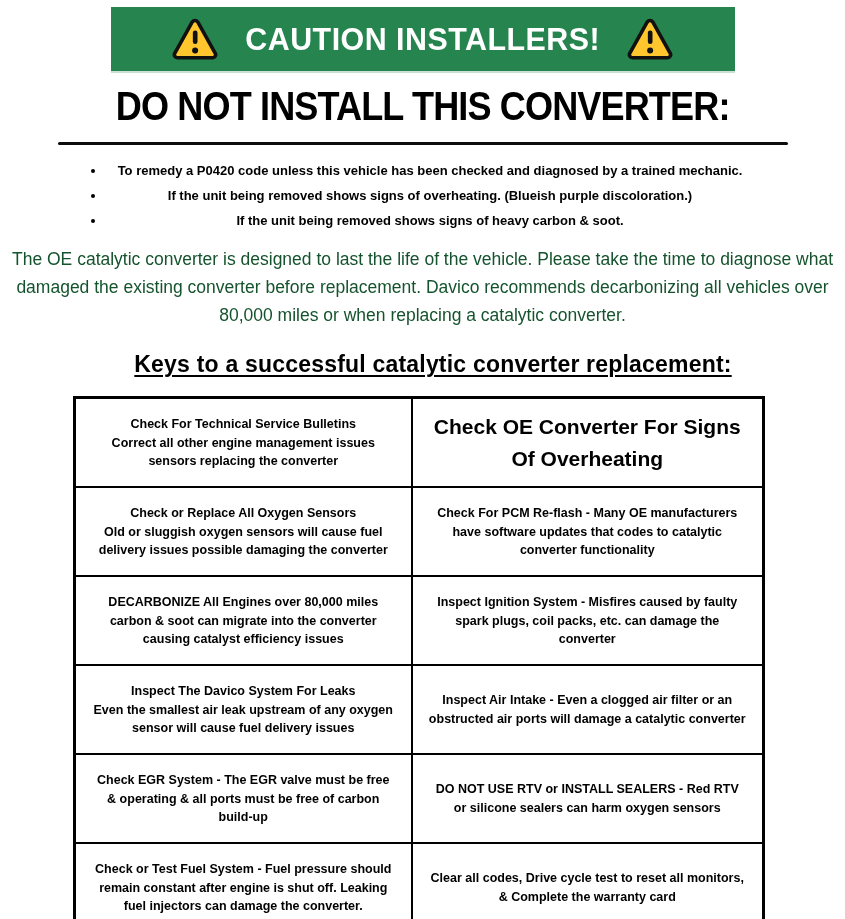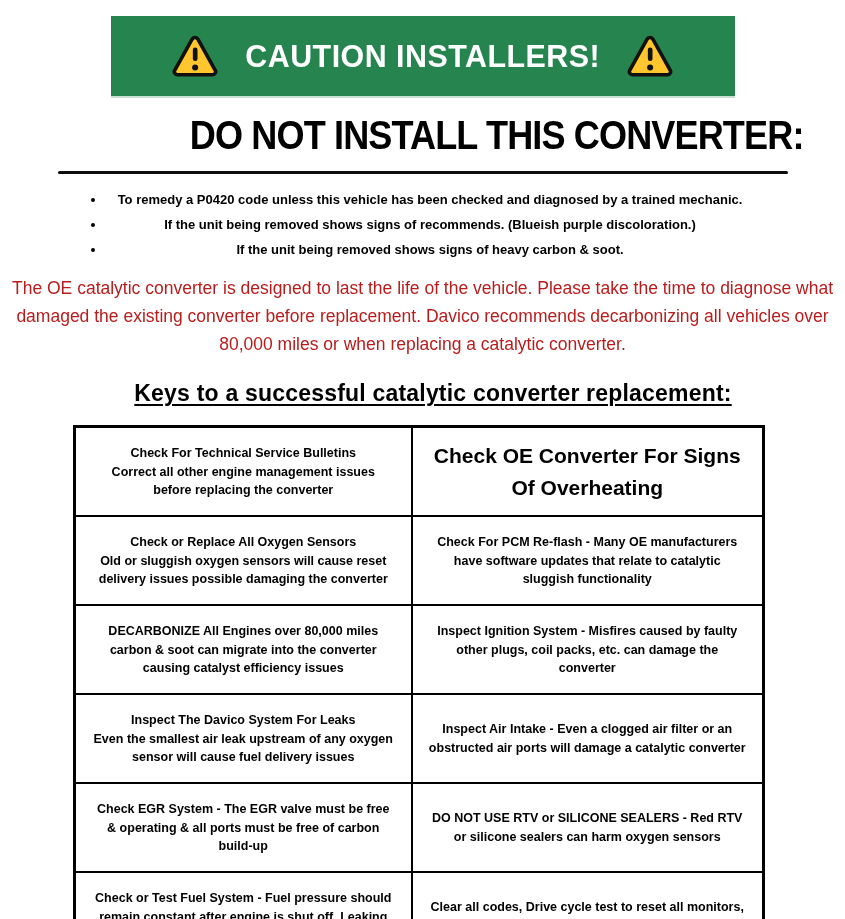--- a/index.html
+++ b/index.html
@@ -13,43 +13,43 @@
     position: relative;
     width: 845px;
     height: 919px;
     margin: 0 auto;
     background: #ffffff;
     overflow: hidden;
   }
   
   .banner {
     width: 624px;
-    height: 80px;
-    margin: 16px auto;
+    height: 64px;
+    margin: 7px auto;
     background: #26854F;
     display: flex;
     align-items: center;
     justify-content: center;
     gap: 18px;
     box-shadow: 0 2px 0 rgba(38,133,79,0.25);
   }
   .banner-text {
     color: #ffffff;
     font-size: 32px;
     font-weight: 800;
     letter-spacing: 0.5px;
     display: inline-block;
     transform: scaleX(0.95);
     white-space: nowrap;
   }
   .tri { display: inline-flex; }
   
   .main-heading {
     margin: 12px 0 0 0;
-    text-align: right;
+    text-align: center;
   }
   .main-heading span {
     display: inline-block;
     font-size: 41px;
     font-weight: 800;
     letter-spacing: -1px;
     transform: scaleX(0.88);
     white-space: nowrap;
   }
   
@@ -72,21 +72,21 @@
     text-align: center;
   }
   .bullets li { margin-bottom: 5px; }
   
   .para {
     margin: 14px auto 0 auto;
     width: 828px;
     text-align: center;
     font-size: 17.5px;
     font-weight: 400;
-    color: #b91c1c;
+    color: #14532d;
     line-height: 1.6;
   }
   
   .keys-heading {
     margin: 22px 12px 0 0;
     text-align: center;
     font-size: 23px;
     font-weight: 800;
     text-decoration: underline;
     text-underline-offset: 3px;
@@ -140,75 +140,75 @@
   </div>
 
   <h1 class="main-heading">
     <span>DO NOT INSTALL THIS CONVERTER:</span>
   </h1>
 
   <div class="divider"></div>
 
   <ul class="bullets">
     <li>To remedy a P0420 code unless this vehicle has been checked and diagnosed by a trained mechanic.</li>
-    <li>If the unit being removed shows signs of recommends. (Blueish purple discoloration.)</li>
+    <li>If the unit being removed shows signs of overheating. (Blueish purple discoloration.)</li>
     <li>If the unit being removed shows signs of heavy carbon &amp; soot.</li>
   </ul>
 
   <p class="para">The OE catalytic converter is designed to last the life of the vehicle. Please take the time to diagnose what damaged the existing converter before replacement. Davico recommends decarbonizing all vehicles over 80,000 miles or when replacing a catalytic converter.</p>
 
   <h2 class="keys-heading">Keys to a successful catalytic converter replacement:</h2>
 
   <table class="keys-table">
     <colgroup>
         <col class="left-col">
         <col class="right-col">
       </colgroup>
     <tbody>
       <tr>
         <td>
           <span class="cell-line">Check For Technical Service Bulletins</span>
-          <span class="cell-line">Correct all other engine management issues before replacing the converter</span>
+          <span class="cell-line">Correct all other engine management issues sensors replacing the converter</span>
         </td>
         <td class="big-cell">
           <span class="cell-line">Check OE Converter For Signs Of Overheating</span>
         </td>
       </tr>
       <tr>
         <td>
           <span class="cell-line">Check or Replace All Oxygen Sensors</span>
-          <span class="cell-line">Old or sluggish oxygen sensors will cause reset delivery issues possible damaging the converter</span>
-        </td>
-        <td>
-          <span class="cell-line">Check For PCM Re-flash - Many OE manufacturers have software updates that relate to catalytic sluggish functionality</span>
+          <span class="cell-line">Old or sluggish oxygen sensors will cause fuel delivery issues possible damaging the converter</span>
+        </td>
+        <td>
+          <span class="cell-line">Check For PCM Re-flash - Many OE manufacturers have software updates that codes to catalytic converter functionality</span>
         </td>
       </tr>
       <tr>
         <td>
           <span class="cell-line">DECARBONIZE All Engines over 80,000 miles carbon &amp; soot can migrate into the converter causing catalyst efficiency issues</span>
         </td>
         <td>
-          <span class="cell-line">Inspect Ignition System - Misfires caused by faulty other plugs, coil packs, etc. can damage the converter</span>
+          <span class="cell-line">Inspect Ignition System - Misfires caused by faulty spark plugs, coil packs, etc. can damage the converter</span>
         </td>
       </tr>
       <tr>
         <td>
           <span class="cell-line">Inspect The Davico System For Leaks</span>
           <span class="cell-line">Even the smallest air leak upstream of any oxygen sensor will cause fuel delivery issues</span>
         </td>
         <td>
           <span class="cell-line">Inspect Air Intake - Even a clogged air filter or an obstructed air ports will damage a catalytic converter</span>
         </td>
       </tr>
       <tr>
         <td>
           <span class="cell-line">Check EGR System - The EGR valve must be free &amp; operating &amp; all ports must be free of carbon build-up</span>
         </td>
         <td>
-          <span class="cell-line">DO NOT USE RTV or SILICONE SEALERS - Red RTV or silicone sealers can harm oxygen sensors</span>
+          <span class="cell-line">DO NOT USE RTV or INSTALL SEALERS - Red RTV or silicone sealers can harm oxygen sensors</span>
         </td>
       </tr>
       <tr>
         <td>
           <span class="cell-line">Check or Test Fuel System - Fuel pressure should remain constant after engine is shut off.  Leaking fuel injectors can damage the converter.</span>
         </td>
         <td>
           <span class="cell-line">Clear all codes,  Drive cycle test to reset all monitors, &amp; Complete the warranty card</span>
         </td>
       </tr>

